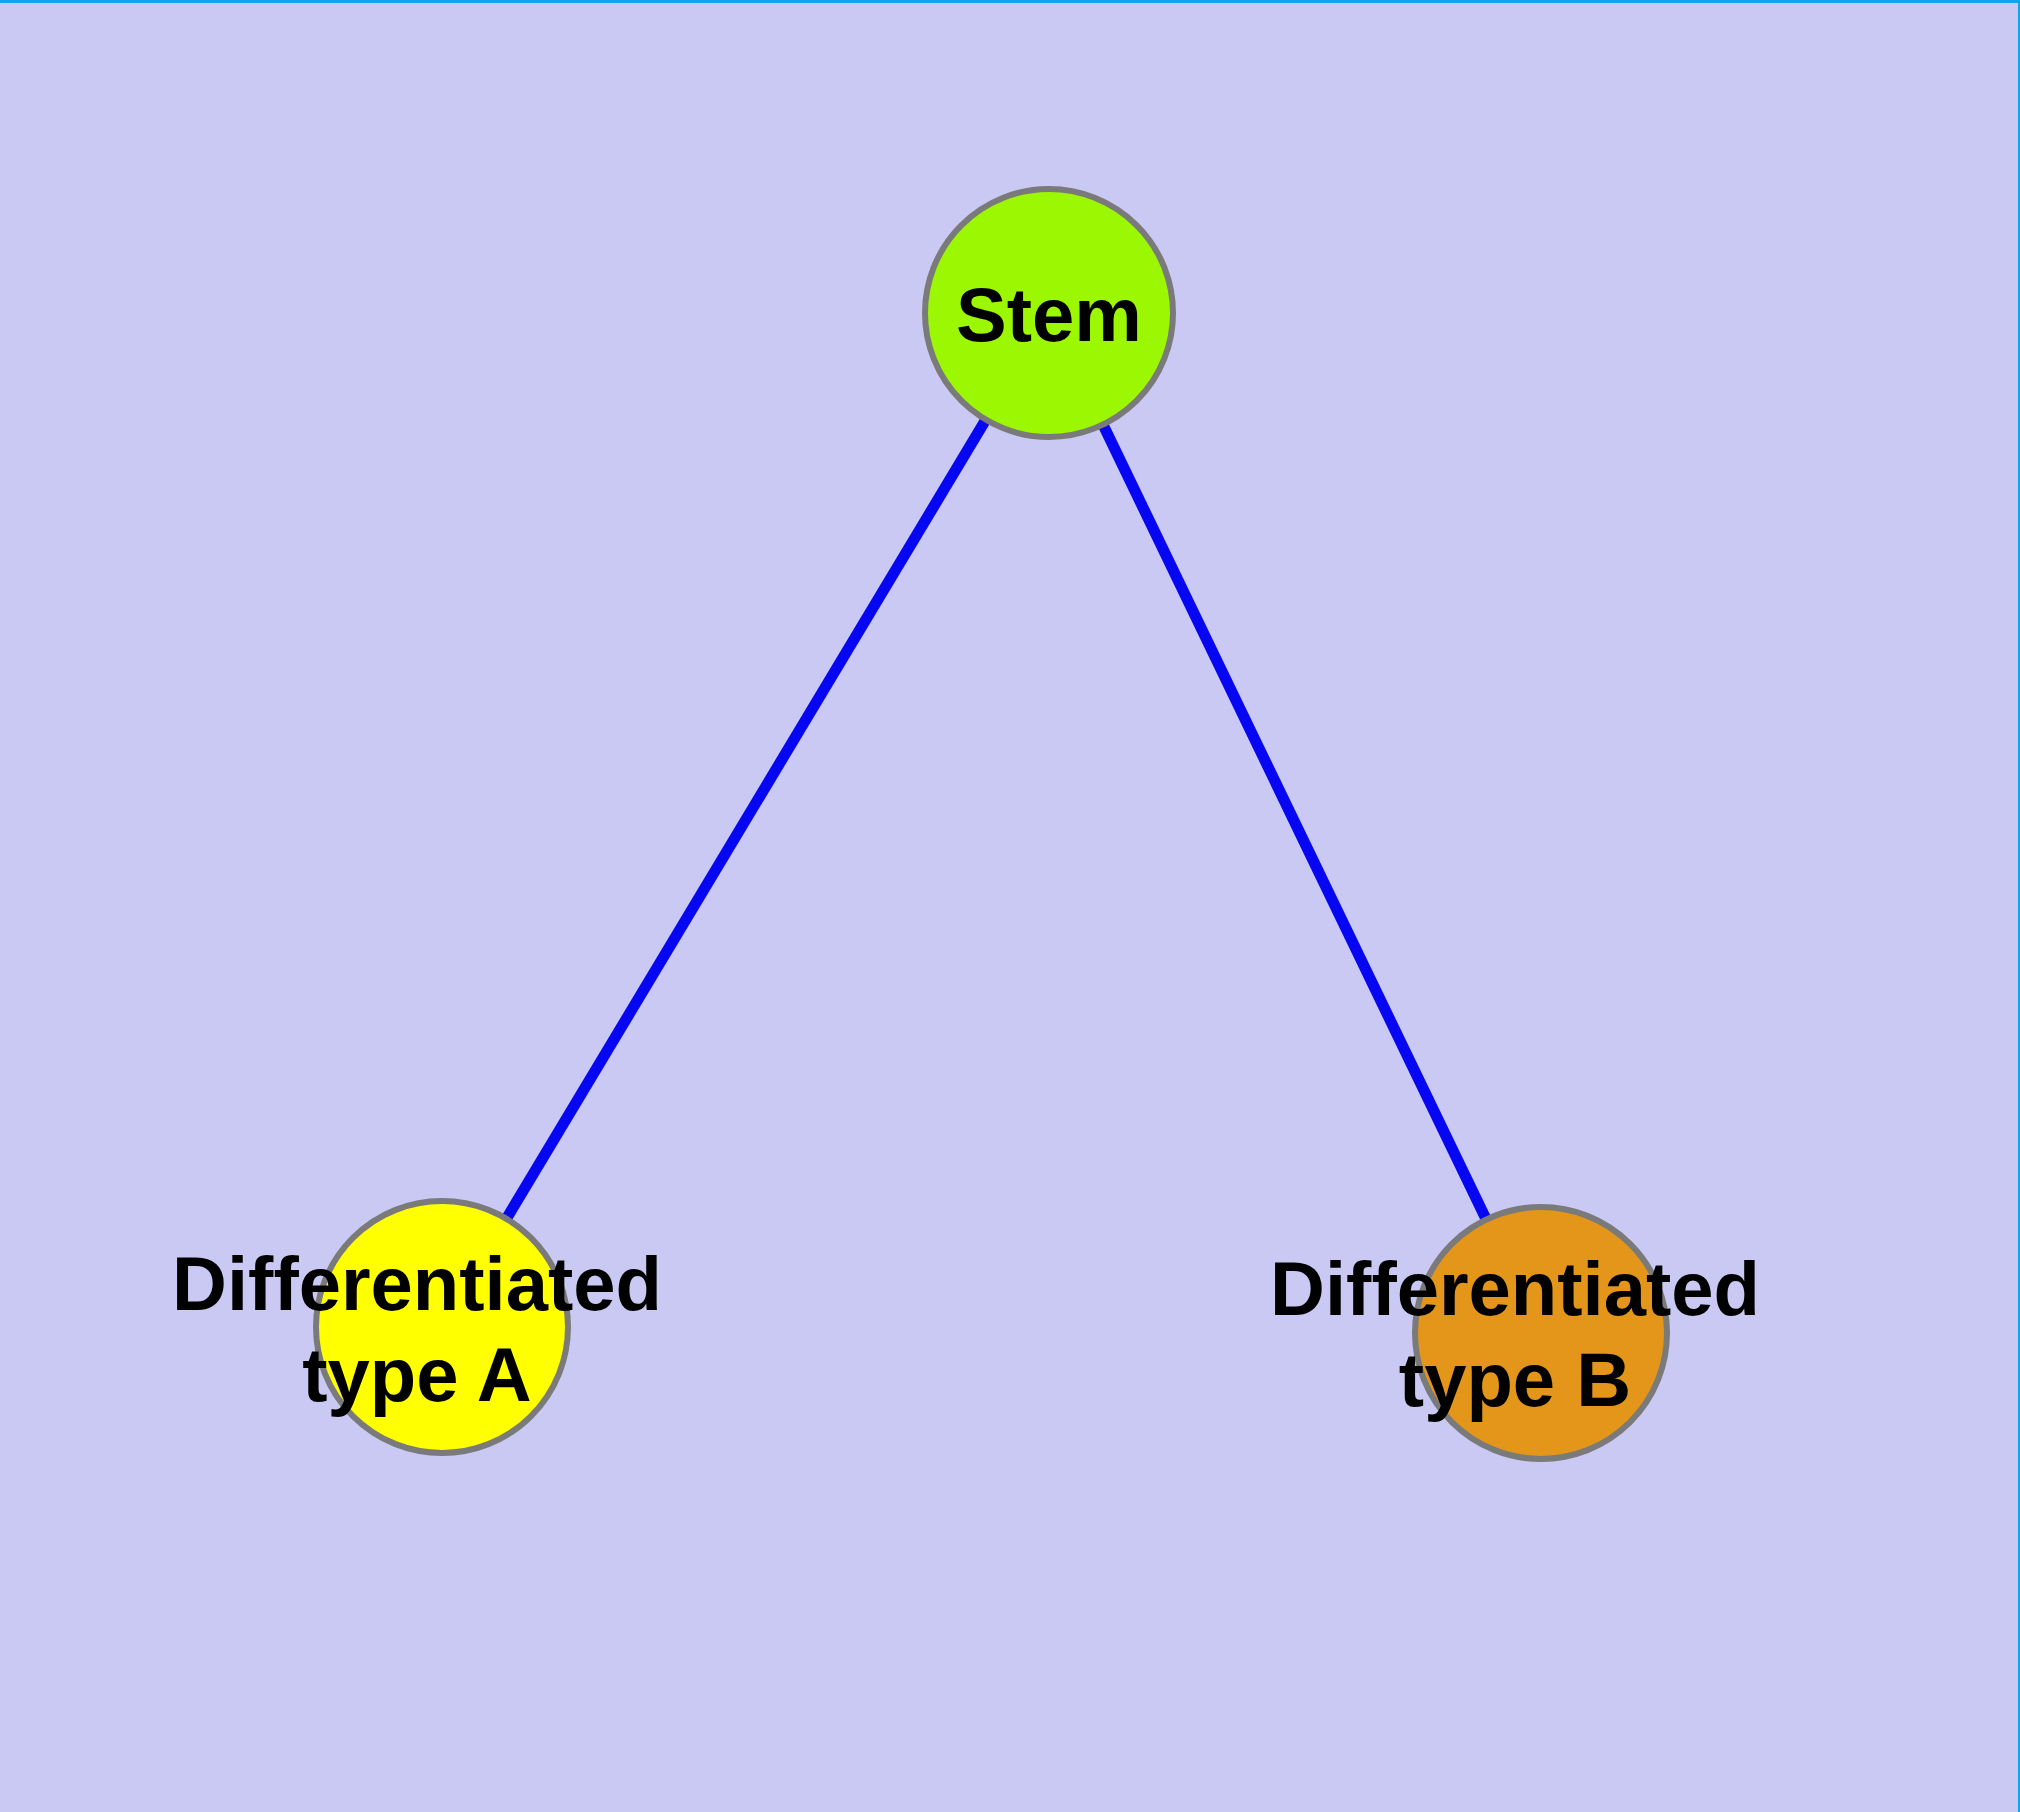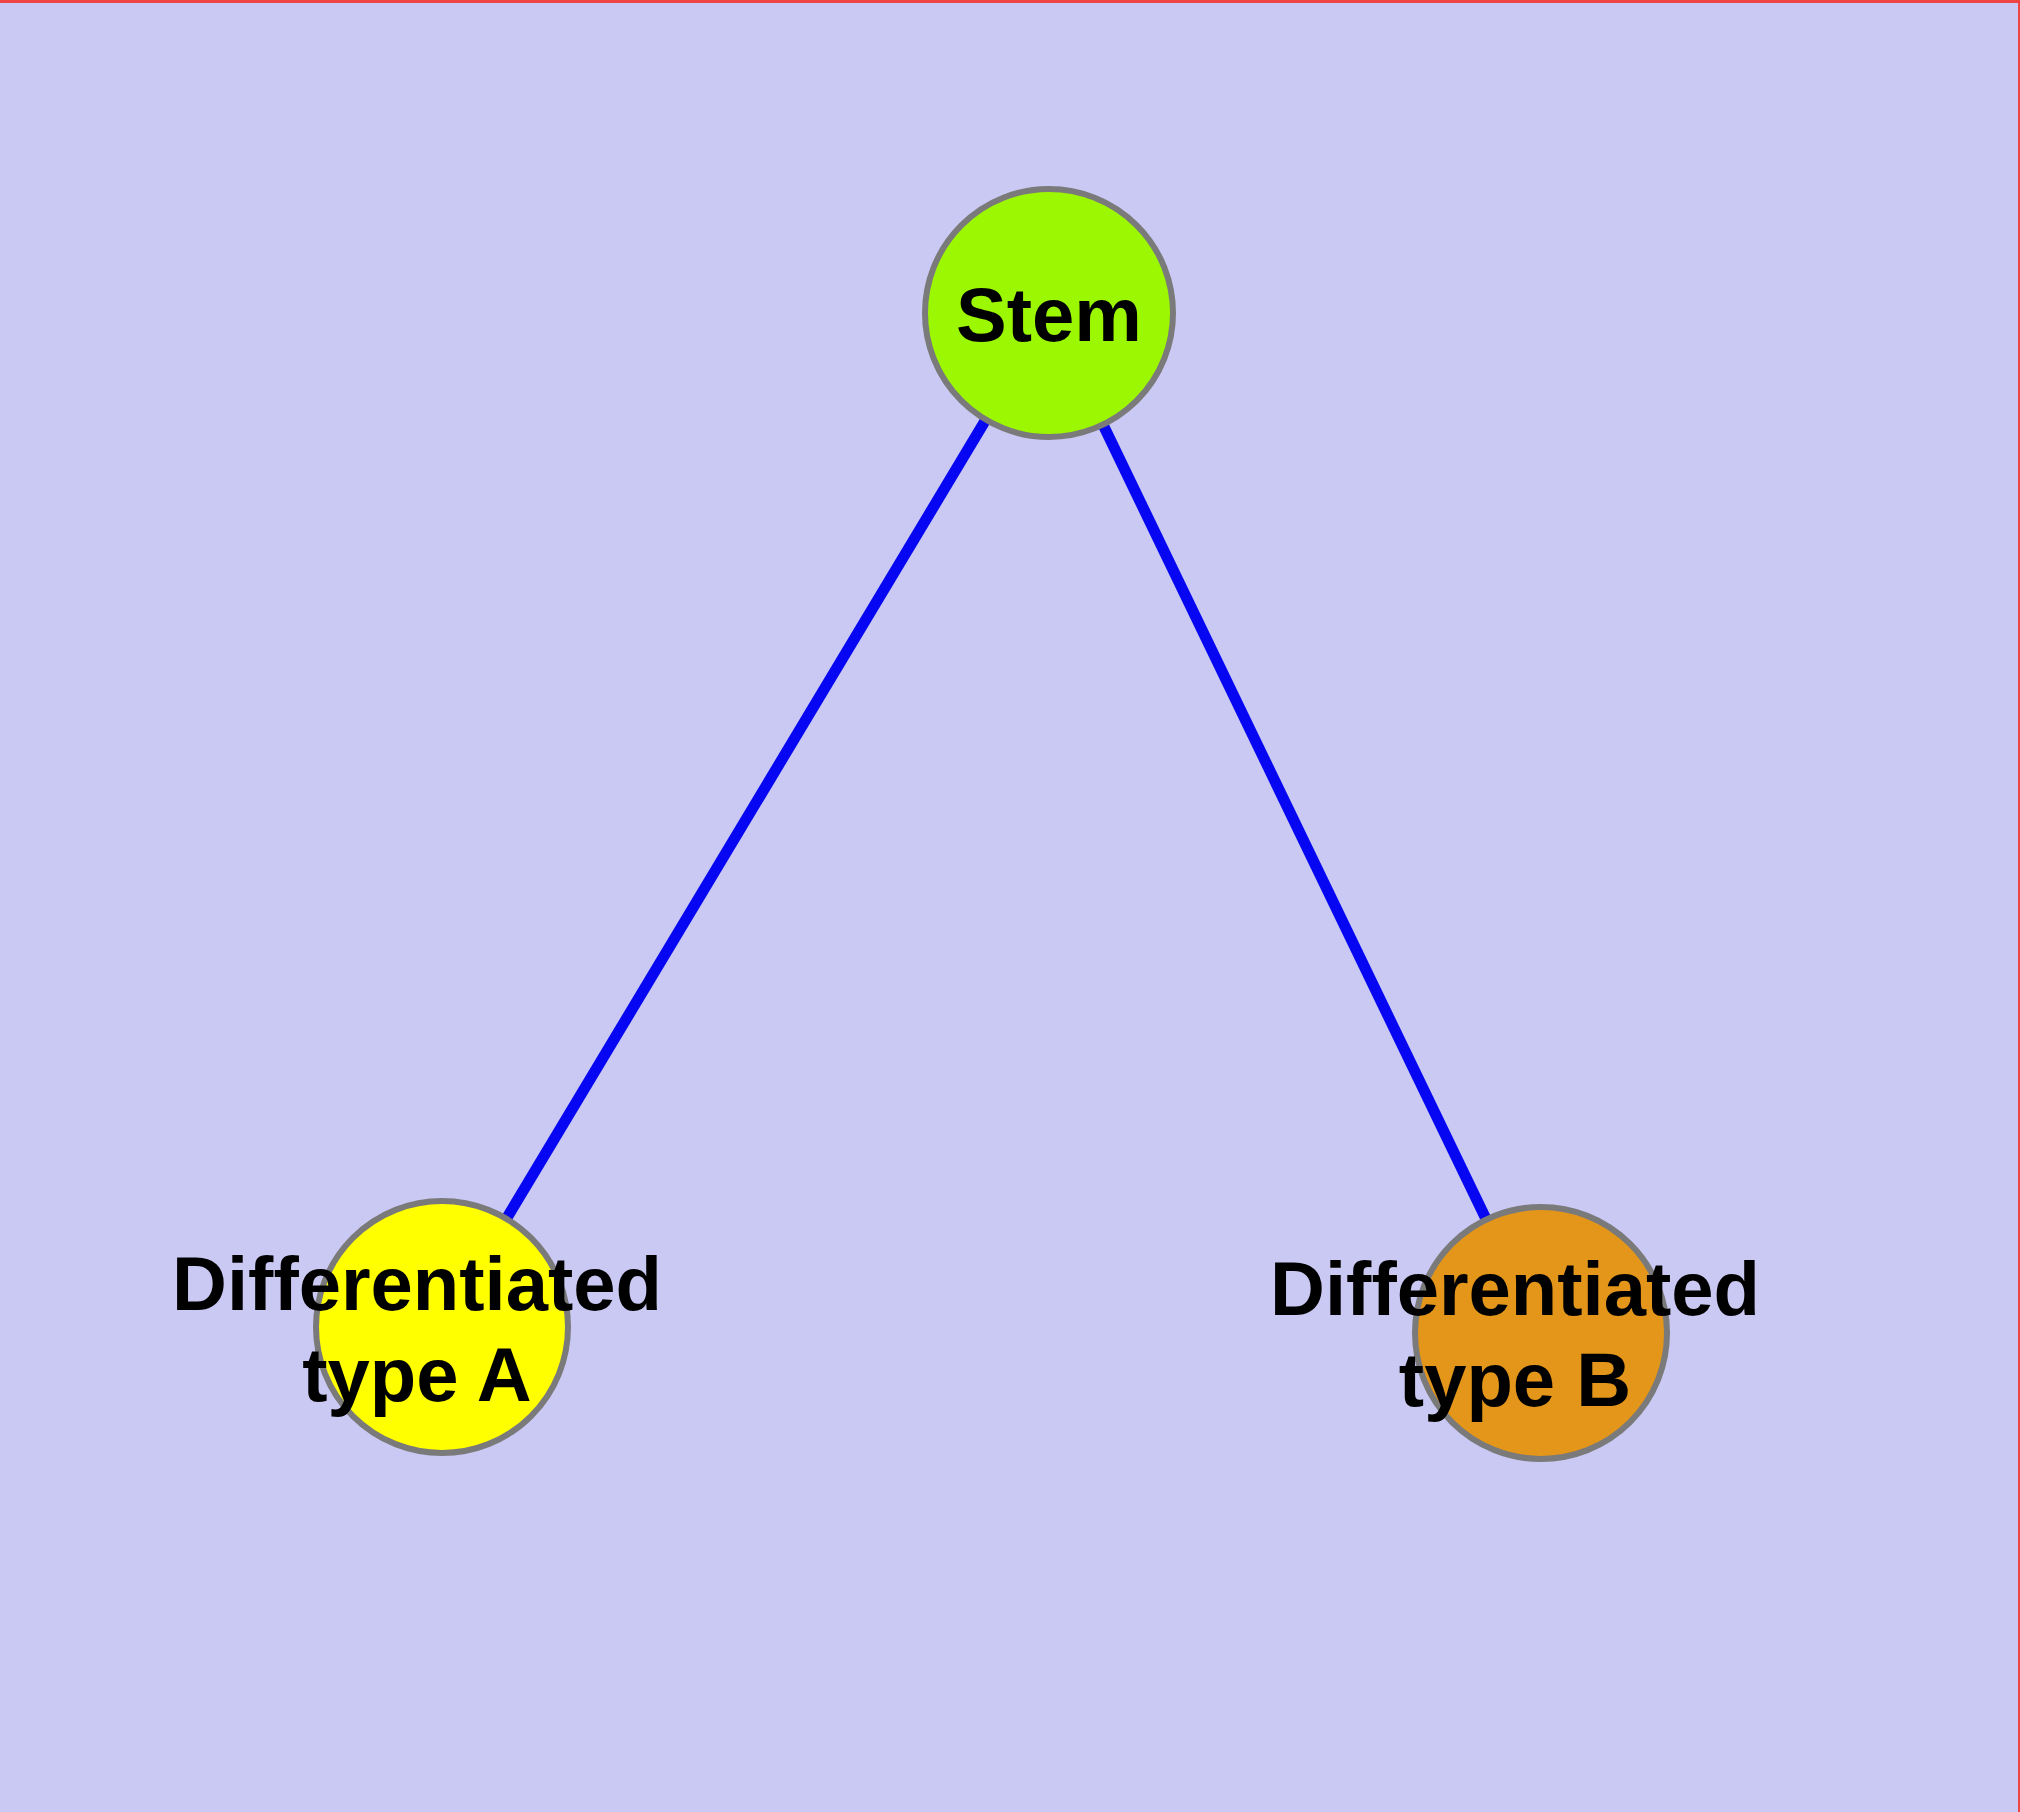--- a/index.html
+++ b/index.html
@@ -1,21 +1,21 @@
 <!DOCTYPE html>
 <html style="font-size:13.6px"><head>
 <meta charset="utf-8">
 <style>
   html, body { margin: 0; padding: 0; background: #ffffff; }
   #app {
     position: relative;
     width: 2021px;
     height: 1812px;
     overflow: hidden;
-    background: #ef4444;
+    background: #0ea5e9;
     font-family: "Liberation Sans", sans-serif;
   }
   
   #canvas-bg {
     position: absolute;
     left: 0;
     top: 3.4px;
     width: 2018px;
     height: 1809px;
   }

